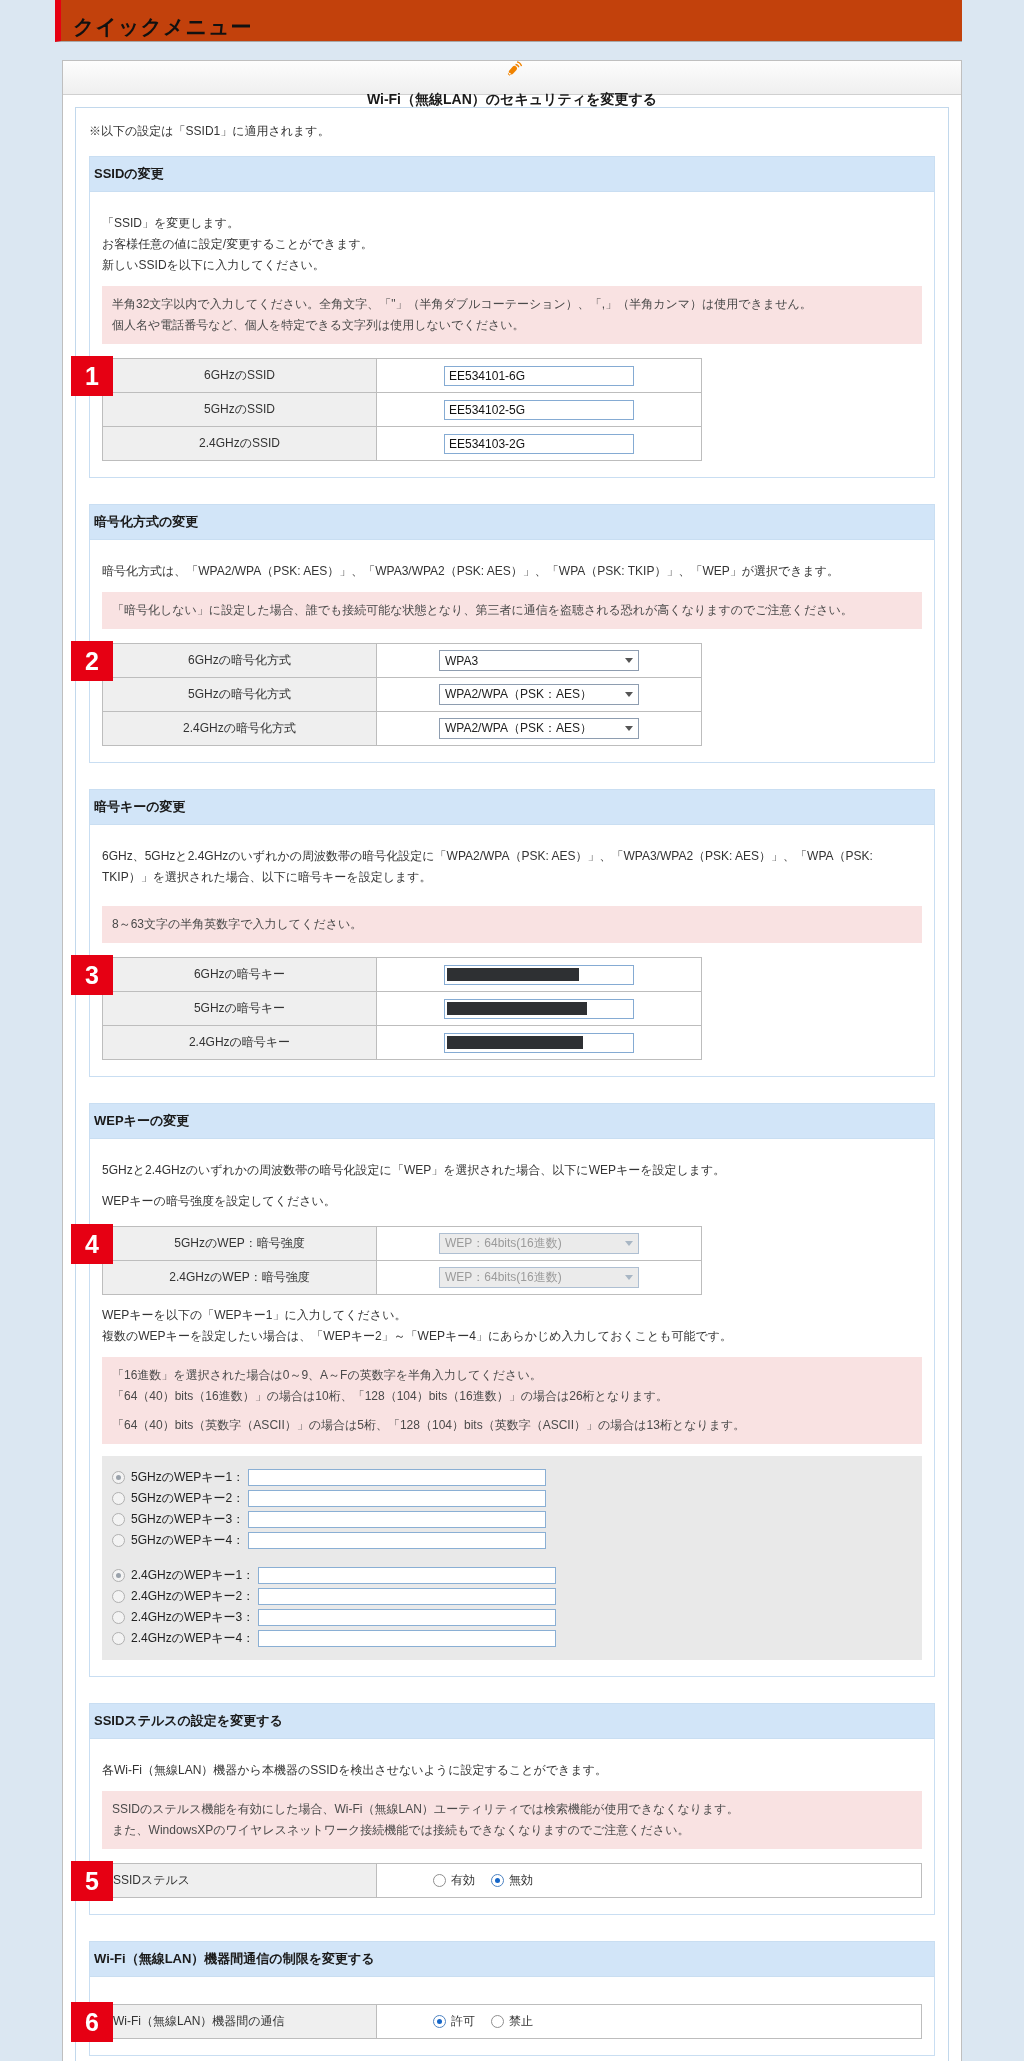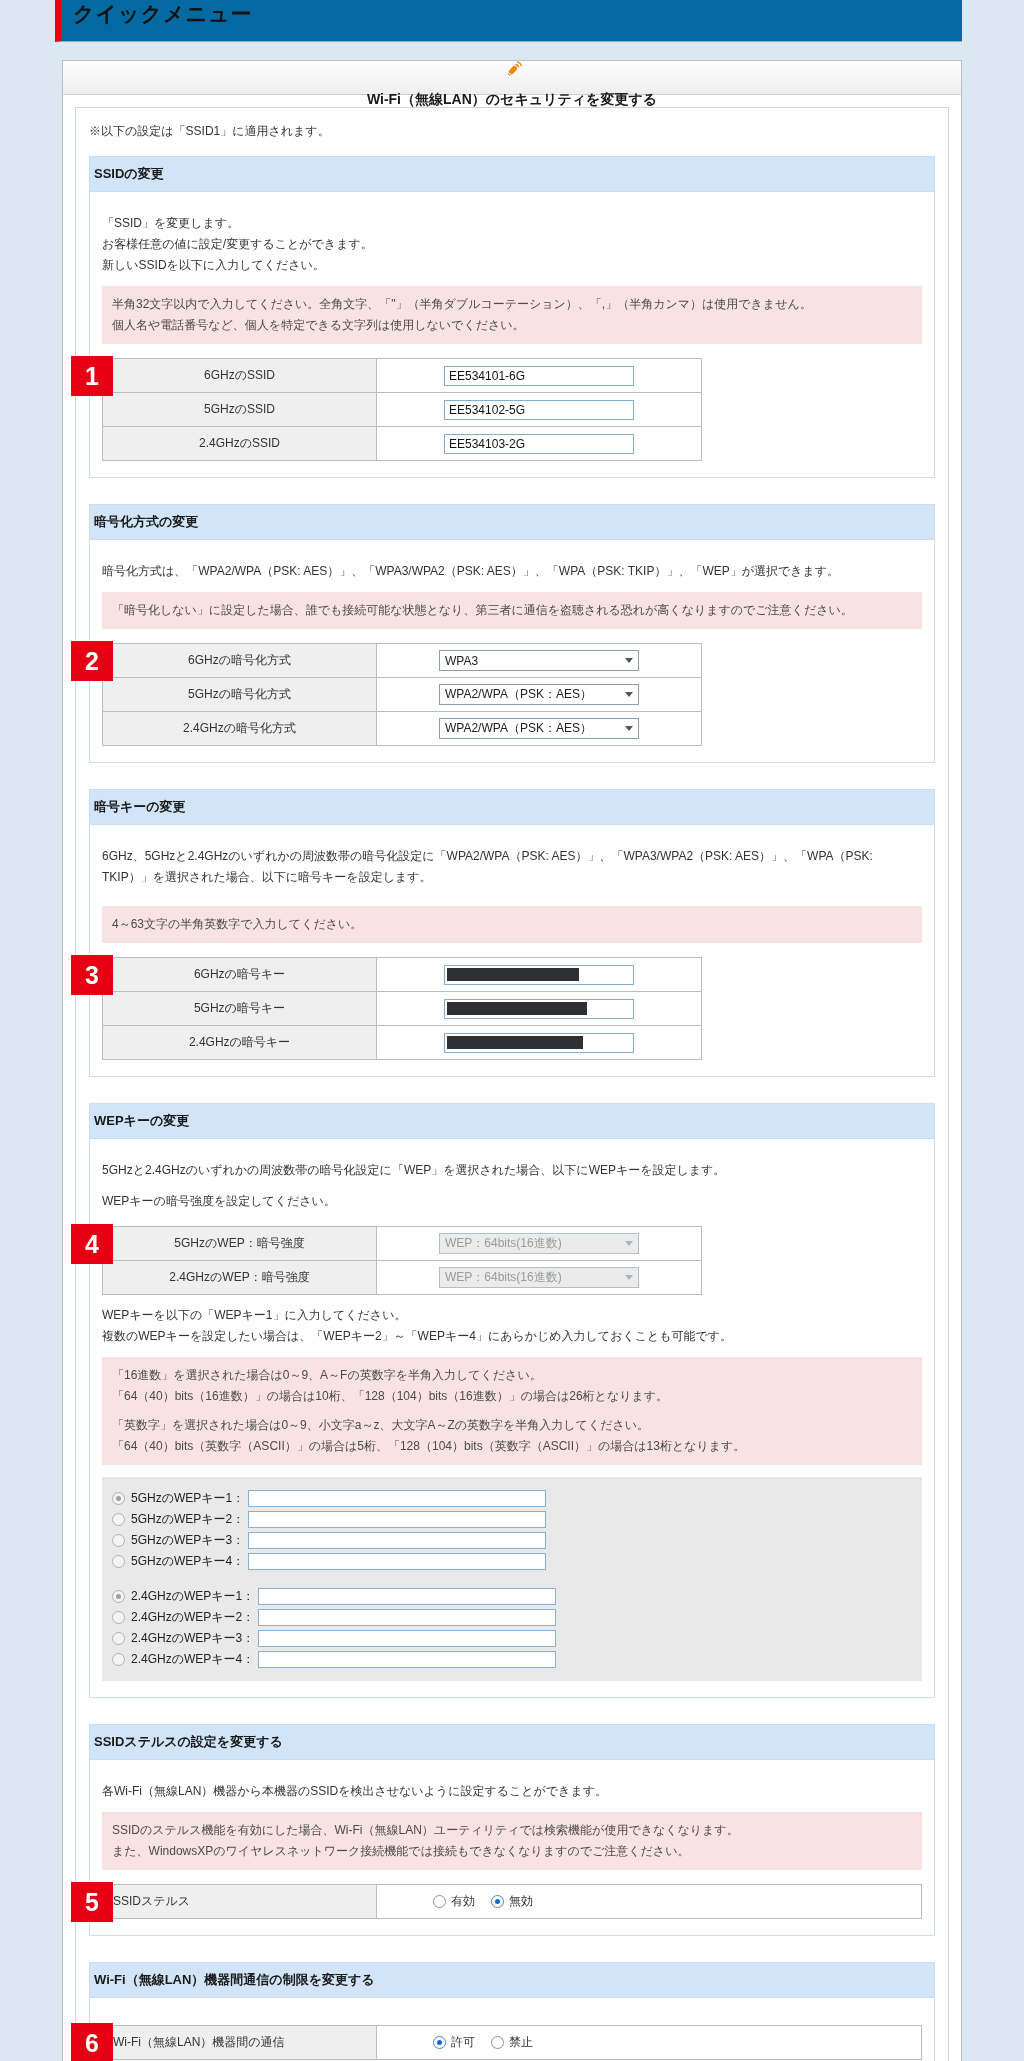--- a/index.html
+++ b/index.html
@@ -6,23 +6,23 @@
   html,body { margin:0; padding:0; }
   body {
     width:1024px; min-height:2061px;
     background:#dbe7f2;
     font-family:"Liberation Sans", sans-serif;
     color:#333;
   }
   
   .titlebar {
     margin-left:55px; width:907px; height:42px;
-    background:#0369a1; border-left:6px solid #e60012;
+    background:#c2410c; border-left:6px solid #e60012;
     border-bottom:1px solid #a8a8a8;
-    display:flex; align-items:flex-start;
+    display:flex; align-items:flex-end;
   }
   .titlebar h1 { font-size:21px; margin:0 0 0 12px; color:#111; letter-spacing:1px; }
 
   
   .panel {
     margin:18px 0 0 62px; width:900px;
     background:#fff; border:1px solid #bfbfbf;
     padding-bottom:12px;
   }
   .panel-head {
@@ -209,21 +209,21 @@
         </div>
       </div>
     </section>
 
     <section class="box">
       <div class="box-head">暗号キーの変更</div>
       <div class="box-body">
         <p class="txt">6GHz、5GHzと2.4GHzのいずれかの周波数帯の暗号化設定に「WPA2/WPA（PSK: AES）」、「WPA3/WPA2（PSK: AES）」、「WPA（PSK: TKIP）」を選択された場合、以下に暗号キーを設定します。</p>
         <div class="sp8"></div>
         <div class="pink">
-          <p>4～63文字の半角英数字で入力してください。</p>
+          <p>8～63文字の半角英数字で入力してください。</p>
         </div>
         <div class="tbl-wrap">
           <div class="badge">3</div>
           <table class="tbl narrow">
             <tbody>
                 <tr>
               <th>6GHzの暗号キー</th>
               <td>
                     <div class="cellmid">
                       <div class="pw-box">
@@ -293,21 +293,20 @@
           </tbody>
             </table>
         </div>
         <div class="sp10"></div>
         <p class="txt">WEPキーを以下の「WEPキー1」に入力してください。</p>
         <p class="txt">複数のWEPキーを設定したい場合は、「WEPキー2」～「WEPキー4」にあらかじめ入力しておくことも可能です。</p>
         <div class="pink">
           <p>「16進数」を選択された場合は0～9、A～Fの英数字を半角入力してください。</p>
           <p>「64（40）bits（16進数）」の場合は10桁、「128（104）bits（16進数）」の場合は26桁となります。</p>
           <div class="sp8"></div>
-          <p>「英数字」を選択された場合は0～9、小文字a～z、大文字A～Zの英数字を半角入力してください。</p>
           <p>「64（40）bits（英数字（ASCII）」の場合は5桁、「128（104）bits（英数字（ASCII）」の場合は13桁となります。</p>
         </div>
         <div class="graypanel">
           <div class="wep-row">
             <span class="radio gray gchk"></span>
             <span class="wep-label">5GHzのWEPキー1：</span>
             <input class="wep-input" type="text" style="">
           </div>
           <div class="wep-row">
             <span class="radio gray"></span>

